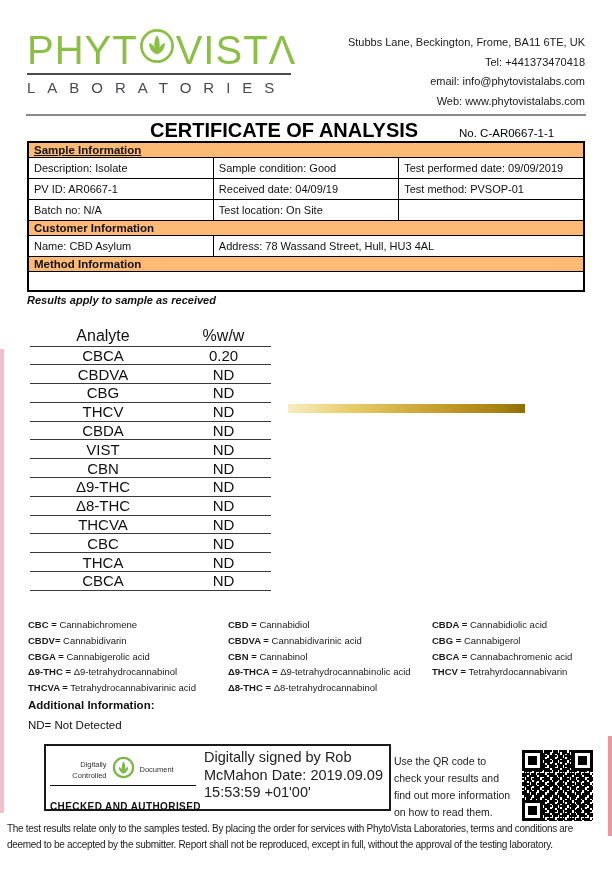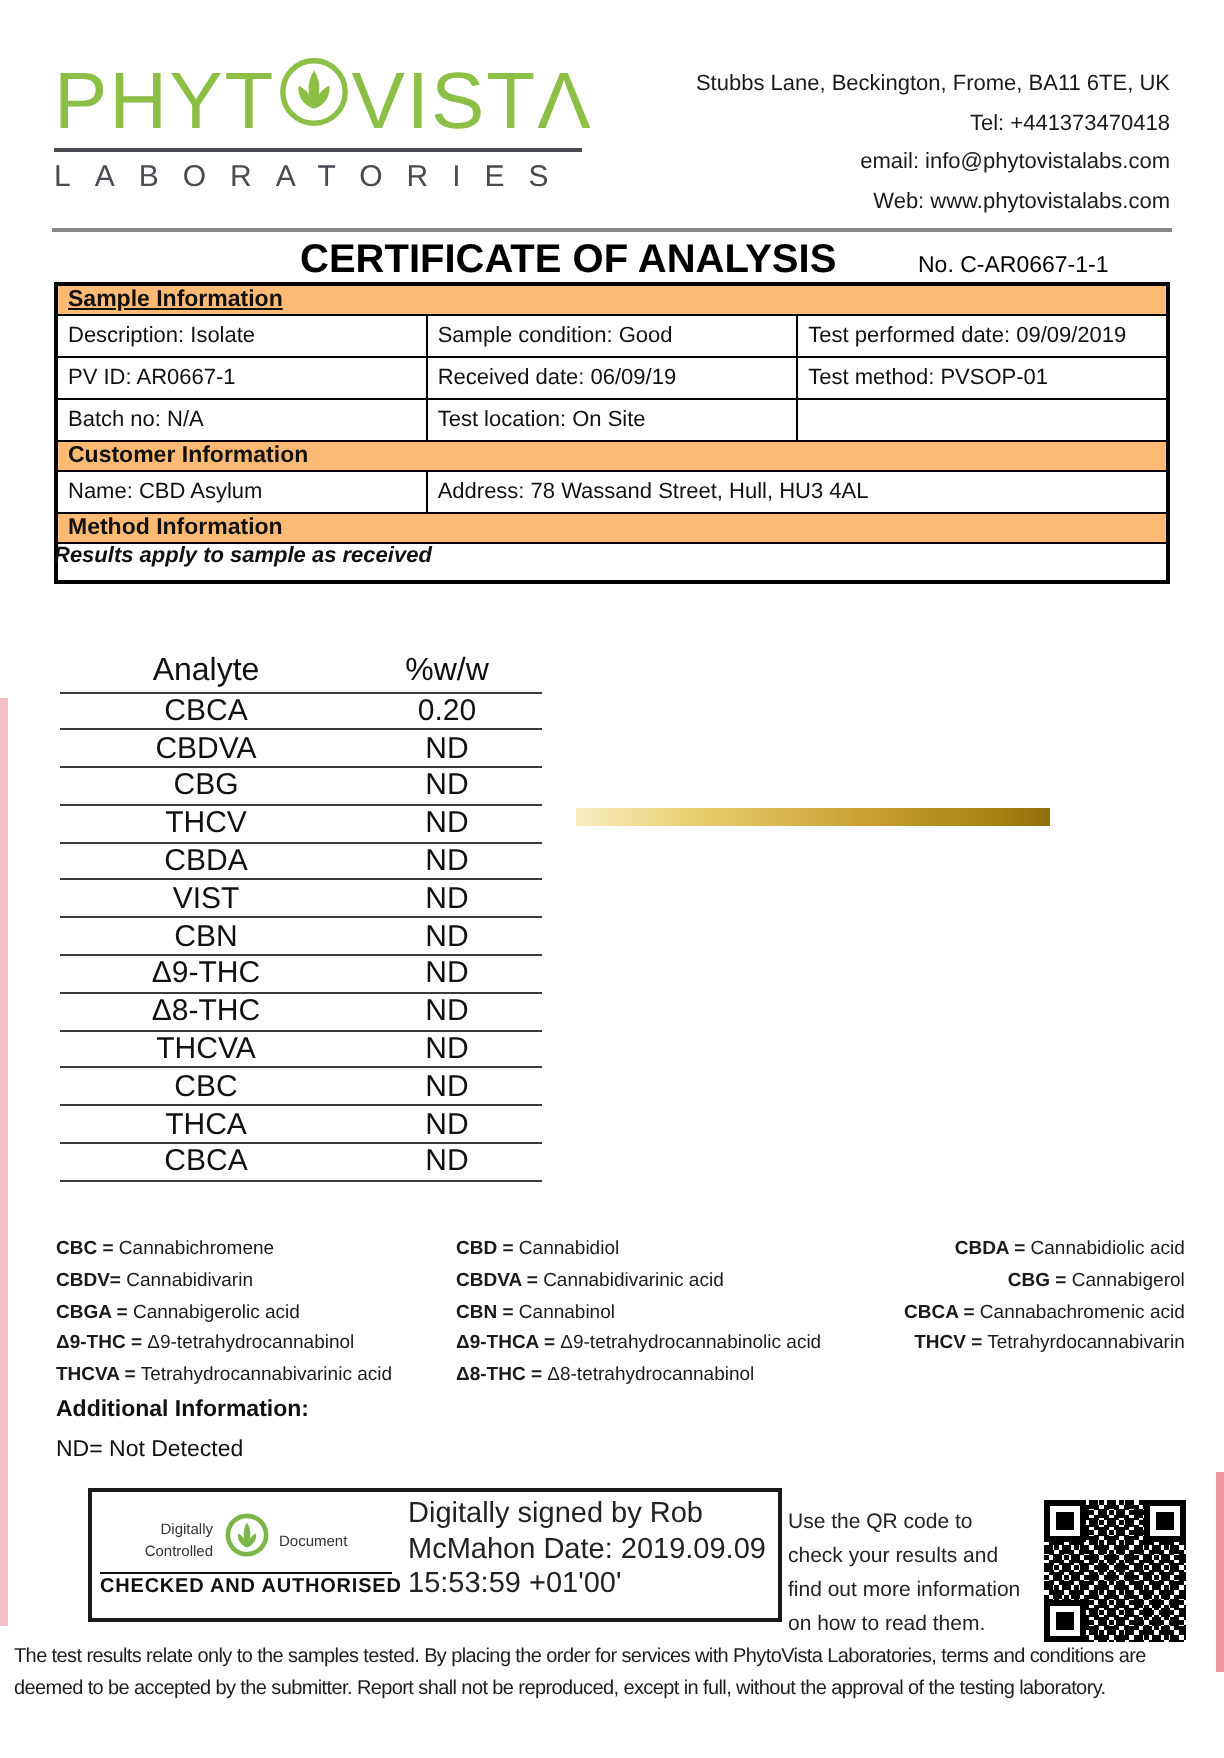--- a/index.html
+++ b/index.html
@@ -22,48 +22,48 @@
   
   .info-table { position:absolute; left:27px; top:141px; width:558px; border-collapse:collapse; border:2.5px solid #000; table-layout:fixed; }
   .info-table td { border:1.5px solid #000; padding:2px 5px; font-size:11px; vertical-align:middle; }
   .info-table .section-row td { background:#fdba74; font-weight:bold; font-size:11.5px; padding:1px 5px; height:15px; }
   .info-table .section-row td.underlined { text-decoration:underline; }
   .info-table .data-row td { height:21px; }
   .info-table .empty-row td { height:19px; }
   .c1 { width:172px; } .c2 { width:176px; } .c3 { width:210px; }
 
   
-  .results-note { position:absolute; left:27px; top:272px; font-size:11px; font-weight:bold; font-style:italic; }
+  .results-note { position:absolute; left:27px; top:294px; font-size:11px; font-weight:bold; font-style:italic; }
   .profile-title { position:absolute; left:0; top:296px; width:574px; text-align:center; font-size:17.5px; font-weight:bold; }
 
   
   .analyte-table { position:absolute; left:30px; top:327px; width:241px; border-collapse:collapse; }
   .analyte-table td { text-align:center; border-bottom:1.5px solid #3a3a3a; height:18.8px; font-size:15px; padding:0; }
   .analyte-table .head td { font-size:16px; height:19px; }
   .analyte-table td.a { width:146px; }
   .analyte-table td.v { width:95px; }
 
   .gold-bar { position:absolute; left:288px; top:404px; width:237px; height:9px;
     background:linear-gradient(90deg,#f8edc2 0%,#e9ce6e 25%,#c9a231 60%,#a5810f 90%,#8f6e08 100%); }
 
   
   .legend-col { position:absolute; top:617px; font-size:9.5px; color:#1a1a1a; }
   .legend-col .item { line-height:15.8px; white-space:nowrap; }
   .legend-col .item b { font-weight:bold; }
-  .lc1 { left:28px; } .lc2 { left:228px; } .lc3 { left:452px;text-align:right; }
+  .lc1 { left:28px; } .lc2 { left:228px; } .lc3 { left:432px; }
 
   .additional-title { position:absolute; left:28px; top:699px; font-size:11.5px; font-weight:bold; }
   .nd-note { position:absolute; left:28px; top:719px; font-size:11.5px; }
 
   
   .sig-box { position:absolute; left:28px; top:744px; width:347px; height:67px; border:2px solid #1a1a1a; display:flex;margin-left:16px; }
   .stamp { width:154px; padding-top:10px; }
   .stamp-top { display:flex; align-items:center; justify-content:center; gap:5px; }
   .stamp-side { font-size:7.5px; color:#333; text-align:right; line-height:11px; }
-  .stamp-bottom { margin:2px 4px 0 4px; border-top:1.5px solid #111; font-size:10px; font-weight:bold; letter-spacing:0.4px; text-align:left; padding-top:1px; white-space:nowrap; }
+  .stamp-bottom { margin:2px 4px 0 4px; border-top:1.5px solid #111; font-size:10px; font-weight:bold; letter-spacing:0.4px; text-align:left; padding-top:15px; white-space:nowrap; }
   .sig-text { width:190px; padding:3px 4px; font-size:14.5px; line-height:17.5px; color:#222; }
 
   
   .qr-instruction { position:absolute; left:394px; top:753px; width:120px; font-size:10.5px; line-height:17px; color:#222; }
   .qr { position:absolute; left:519px; top:747px; width:77px; height:77px; background:#fff; }
   .qr-noise { position:absolute; inset:3px;
     background-image:
       conic-gradient(#000 25%, transparent 0 50%, #000 0 75%, transparent 0),
       conic-gradient(#000 25%, #fff 0 50%, #000 0 75%, #fff 0);
     background-size:9px 9px, 5px 5px; }
@@ -118,21 +118,21 @@
         <tr class="section-row">
       <td colspan="3" class="underlined">Sample Information</td>
     </tr>
     <tr class="data-row">
       <td class="c1">Description: Isolate</td>
       <td class="c2">Sample condition: Good</td>
       <td class="c3">Test performed date: 09/09/2019</td>
     </tr>
     <tr class="data-row">
       <td class="c1">PV ID: AR0667-1</td>
-      <td class="c2">Received date: 06/09/19</td>
+      <td class="c2">Received date: 04/09/19</td>
       <td class="c3">Test method: PVSOP-01</td>
     </tr>
     <tr class="data-row">
       <td class="c1">Batch no: N/A</td>
       <td class="c2">Test location: On Site</td>
       <td class="c3"></td>
     </tr>
     <tr class="section-row">
       <td colspan="3">Customer Information</td>
     </tr>

